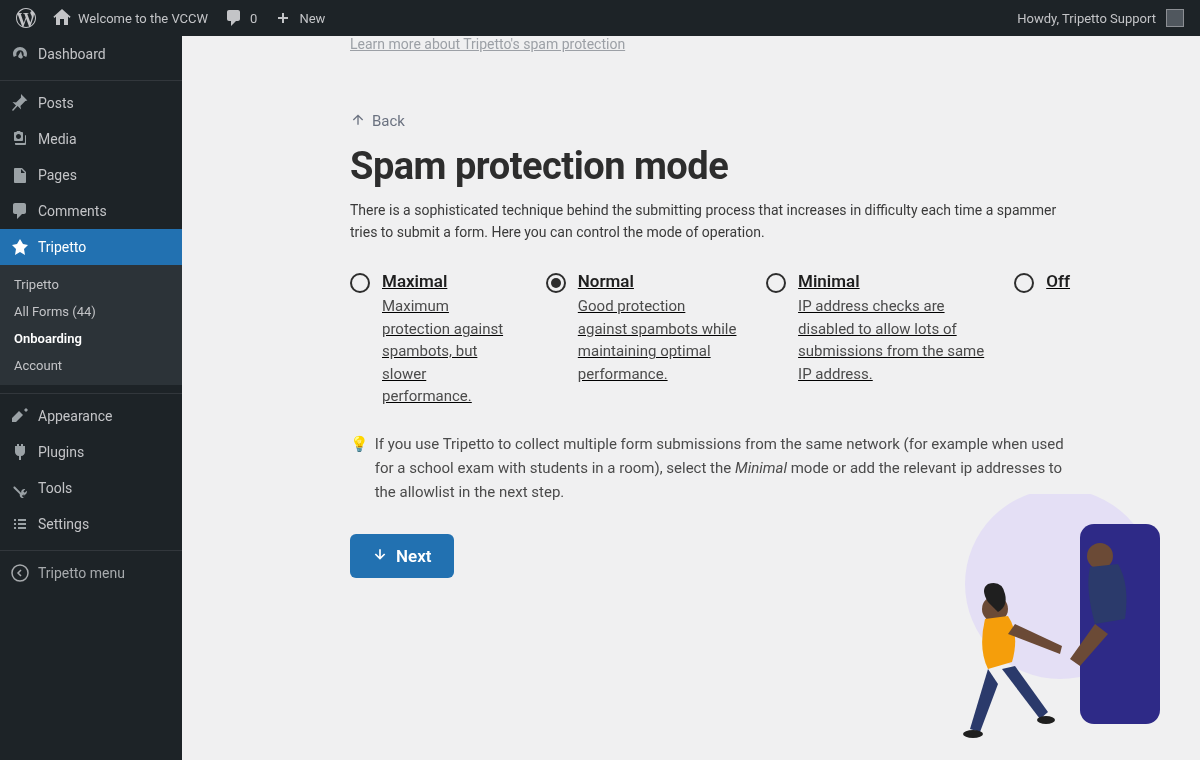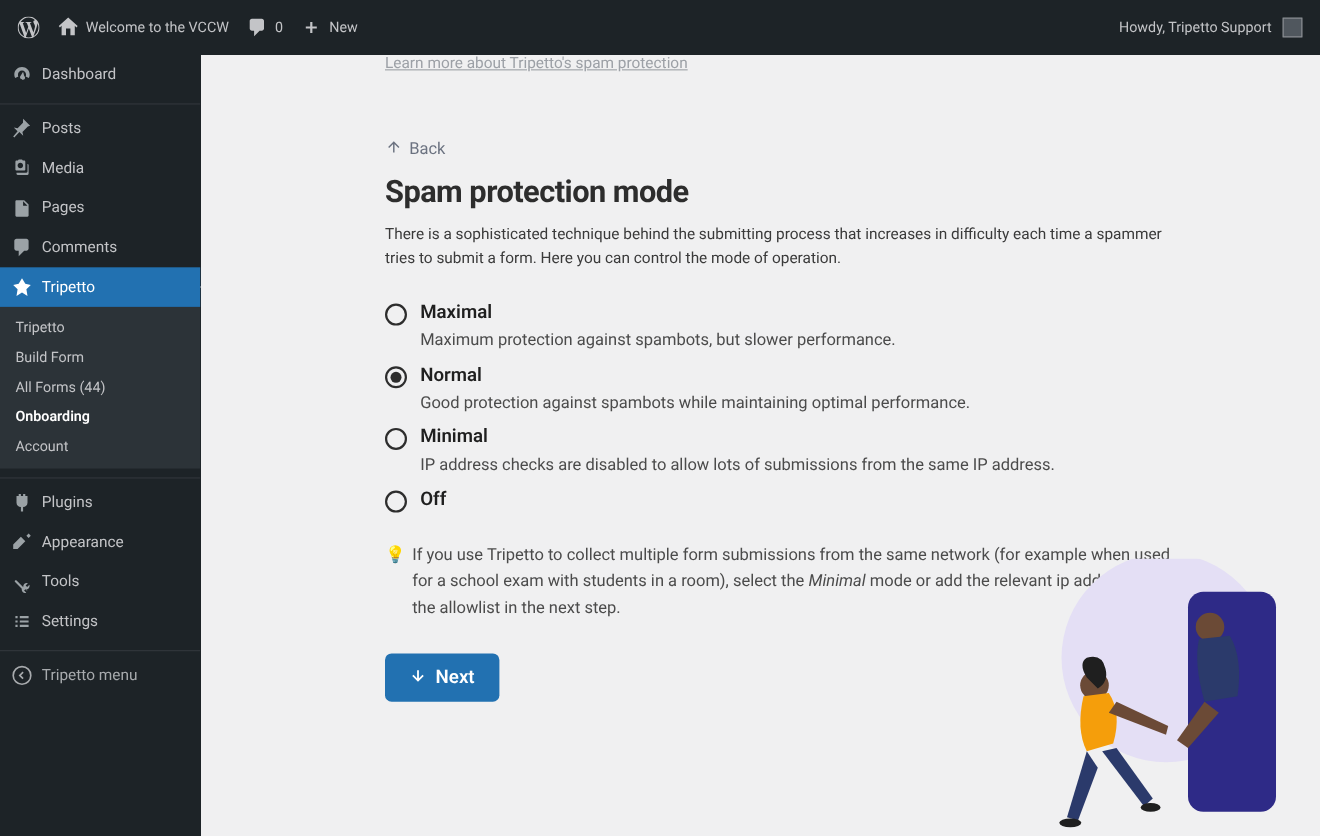--- a/index.html
+++ b/index.html
@@ -1,18 +1,18 @@
 <!DOCTYPE html>
 <html><head>
 <meta charset="utf-8">
 <style>
 * { margin: 0; padding: 0; box-sizing: border-box; font-family: -apple-system, BlinkMacSystemFont, "Segoe UI", Roboto, sans-serif; }
 body { background: #f0f0f1; overflow: hidden; }
 
-.toolbar { height: 50px; background: #1d2327; color: #c3c4c7; display: flex; align-items: center; padding: 0 8px; font-size: 13px; justify-content: space-between; }
+.toolbar { height: 36px; background: #1d2327; color: #c3c4c7; display: flex; align-items: center; padding: 0 8px; font-size: 13px; justify-content: space-between; }
 .toolbar-left, .toolbar-right { display: flex; align-items: center; gap: 0; }
 .toolbar-item { display: flex; align-items: center; gap: 6px; padding: 0 8px; height: 32px; cursor: pointer; }
 .toolbar svg { width: 20px; height: 20px; fill: currentColor; }
 .avatar-box { width: 18px; height: 18px; background: #50575e; border: 1px solid #8c8f94; margin-left: 4px; }
 
 .layout { display: flex; height: calc(100vh - 32px); }
 
 .sidebar { width: 182px; background: #1d2327; color: #c3c4c7; font-size: 14px; overflow-y: auto; flex-shrink: 0; }
 .side-item { display: flex; align-items: center; gap: 8px; padding: 8px 10px; cursor: pointer; position: relative; }
 .side-item.active { background: #2271b1; color: #fff; }
@@ -27,24 +27,24 @@
 .collapse-item svg { width: 20px; height: 20px; fill: #a7aaad; }
 
 .content { flex: 1; background: #f0f0f1; overflow-y: auto; position: relative; padding: 0 0 40px 0; }
 .panel { max-width: 720px; margin: 0 0 0 168px; padding-top: 0; }
 
 .learn-link { color: #9ca0a6; text-decoration: underline; font-size: 14px; margin-bottom: 16px; display: block; }
 
 .back-link { display: flex; gap: 6px; color: #6b7280; font-size: 15px; cursor: pointer; margin: 60px 0 14px 0; }
 .back-link svg { width: 16px; height: 16px; stroke: #6b7280; fill: none; stroke-width: 2; }
 
-.page-title { font-size: 28px; font-weight: 700; color: #2d2d2d; margin-bottom: 12px; letter-spacing: -0.5px; }
+.page-title { font-size: 38px; font-weight: 700; color: #2d2d2d; margin-bottom: 12px; letter-spacing: -0.5px; }
 .page-desc { font-size: 14px; line-height: 1.55; color: #3a3a3a; margin-bottom: 28px; }
 
-.radio-group { display: flex; flex-direction: column; gap: 10px; }
+.radio-group { display: flex; flex-direction: row; gap: 28px; text-decoration: underline; }
 .radio-item { display: flex; gap: 12px; cursor: pointer; }
 .radio-circle { width: 20px; height: 20px; border: 2px solid #2d2d2d; border-radius: 50%; flex-shrink: 0; margin-top: 2px; display: flex; align-items: center; justify-content: center; }
 .radio-circle.checked::after { content: ""; width: 10px; height: 10px; background: #2d2d2d; border-radius: 50%; }
 .radio-body { flex: 1; }
 .radio-title { font-size: 17px; font-weight: 600; color: #1f1f1f; margin-bottom: 4px; }
 .radio-desc { font-size: 15px; color: #4b4b4b; line-height: 1.5; }
 .radio-desc strong { font-weight: 700; }
 
 .tip { font-size: 15px; color: #4b4b4b; line-height: 1.6; margin-top: 24px; display: flex; gap: 6px; }
 .tip em { font-style: italic; }
@@ -125,37 +125,36 @@
       <span>Comments</span>
     </div>
     <div class="side-item active">
       <svg viewBox="0 0 20 20">
           <path d="M10 2l3 5 5 1-4 4 1 6-5-3-5 3 1-6-4-4 5-1z"></path>
         </svg>
       <span>Tripetto</span>
     </div>
     <div class="side-sub">
       <div class="side-sub-item">Tripetto</div>
-      <div class="side-sub-item">Build Form</div>
       <div class="side-sub-item">All Forms (44)</div>
       <div class="side-sub-item current">Onboarding</div>
       <div class="side-sub-item">Account</div>
     </div>
     <div class="side-sep"></div>
     <div class="side-item">
       <svg viewBox="0 0 20 20">
+          <path d="M2 12l7-7 4 4-7 7H2v-4zm12-8l2-2 2 2-2 2-2-2z"></path>
+        </svg>
+      <span>Appearance</span>
+    </div>
+    <div class="side-item">
+      <svg viewBox="0 0 20 20">
           <path d="M13 4V2h-2v2H9V2H7v2H5v6c0 2.2 1.8 4 4 4v4h2v-4c2.2 0 4-1.8 4-4V4h-2z"></path>
         </svg>
       <span>Plugins</span>
-    </div>
-    <div class="side-item">
-      <svg viewBox="0 0 20 20">
-          <path d="M2 12l7-7 4 4-7 7H2v-4zm12-8l2-2 2 2-2 2-2-2z"></path>
-        </svg>
-      <span>Appearance</span>
     </div>
     <div class="side-item">
       <svg viewBox="0 0 20 20">
           <path d="M16.7 7.3c.4-1.1.2-2.4-.7-3.3-.9-.9-2.2-1.1-3.3-.7l2 2-1.4 1.4-2-2c-.4 1.1-.2 2.4.7 3.3.8.8 1.9 1 2.9.8l-6.1 6.1c-.4.4-.4 1 0 1.4s1 .4 1.4 0l6.1-6.1c1 .2 2.1 0 2.9-.8.9-.9 1.1-2.2.7-3.3l-2 2-1.4-1.4 2-2z" transform="rotate(90 10 10)"></path>
         </svg>
       <span>Tools</span>
     </div>
     <div class="side-item">
       <svg viewBox="0 0 20 20">
           <path d="M4 9h2v2H4V9zm0-4h2v2H4V5zm0 8h2v2H4v-2zM8 5h8v2H8V5zm0 4h8v2H8V9zm0 4h8v2H8v-2z"></path>

